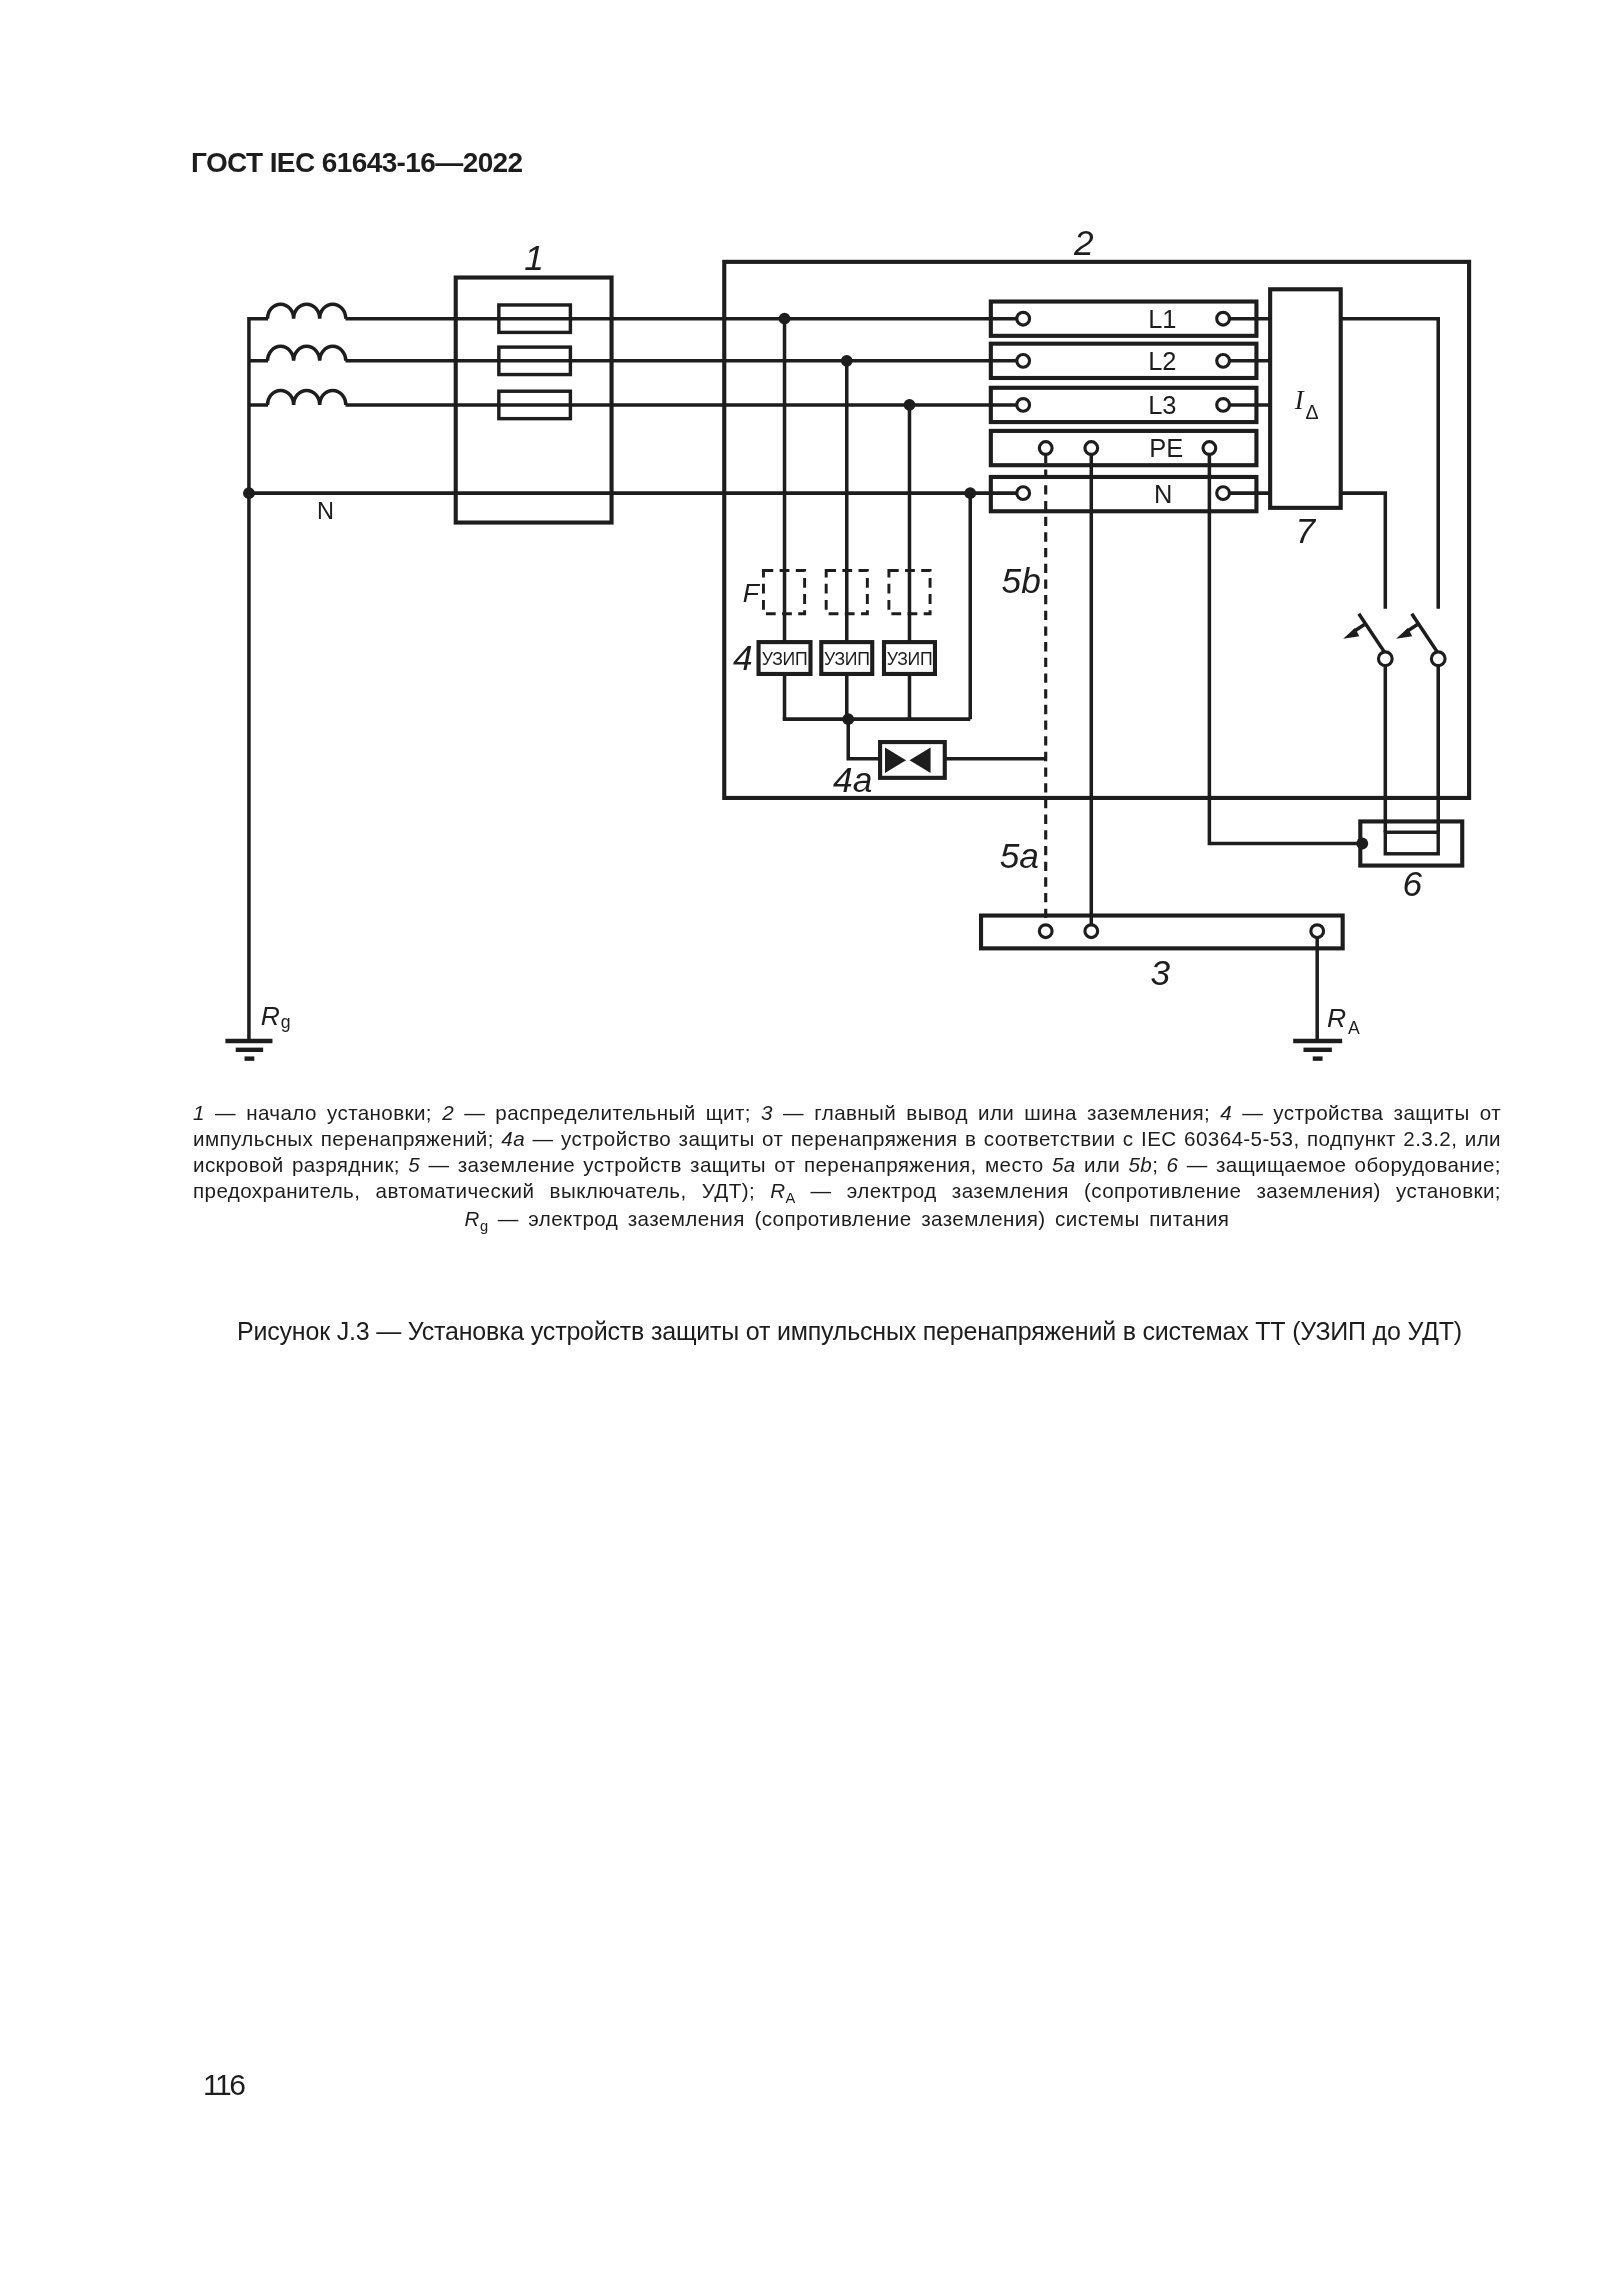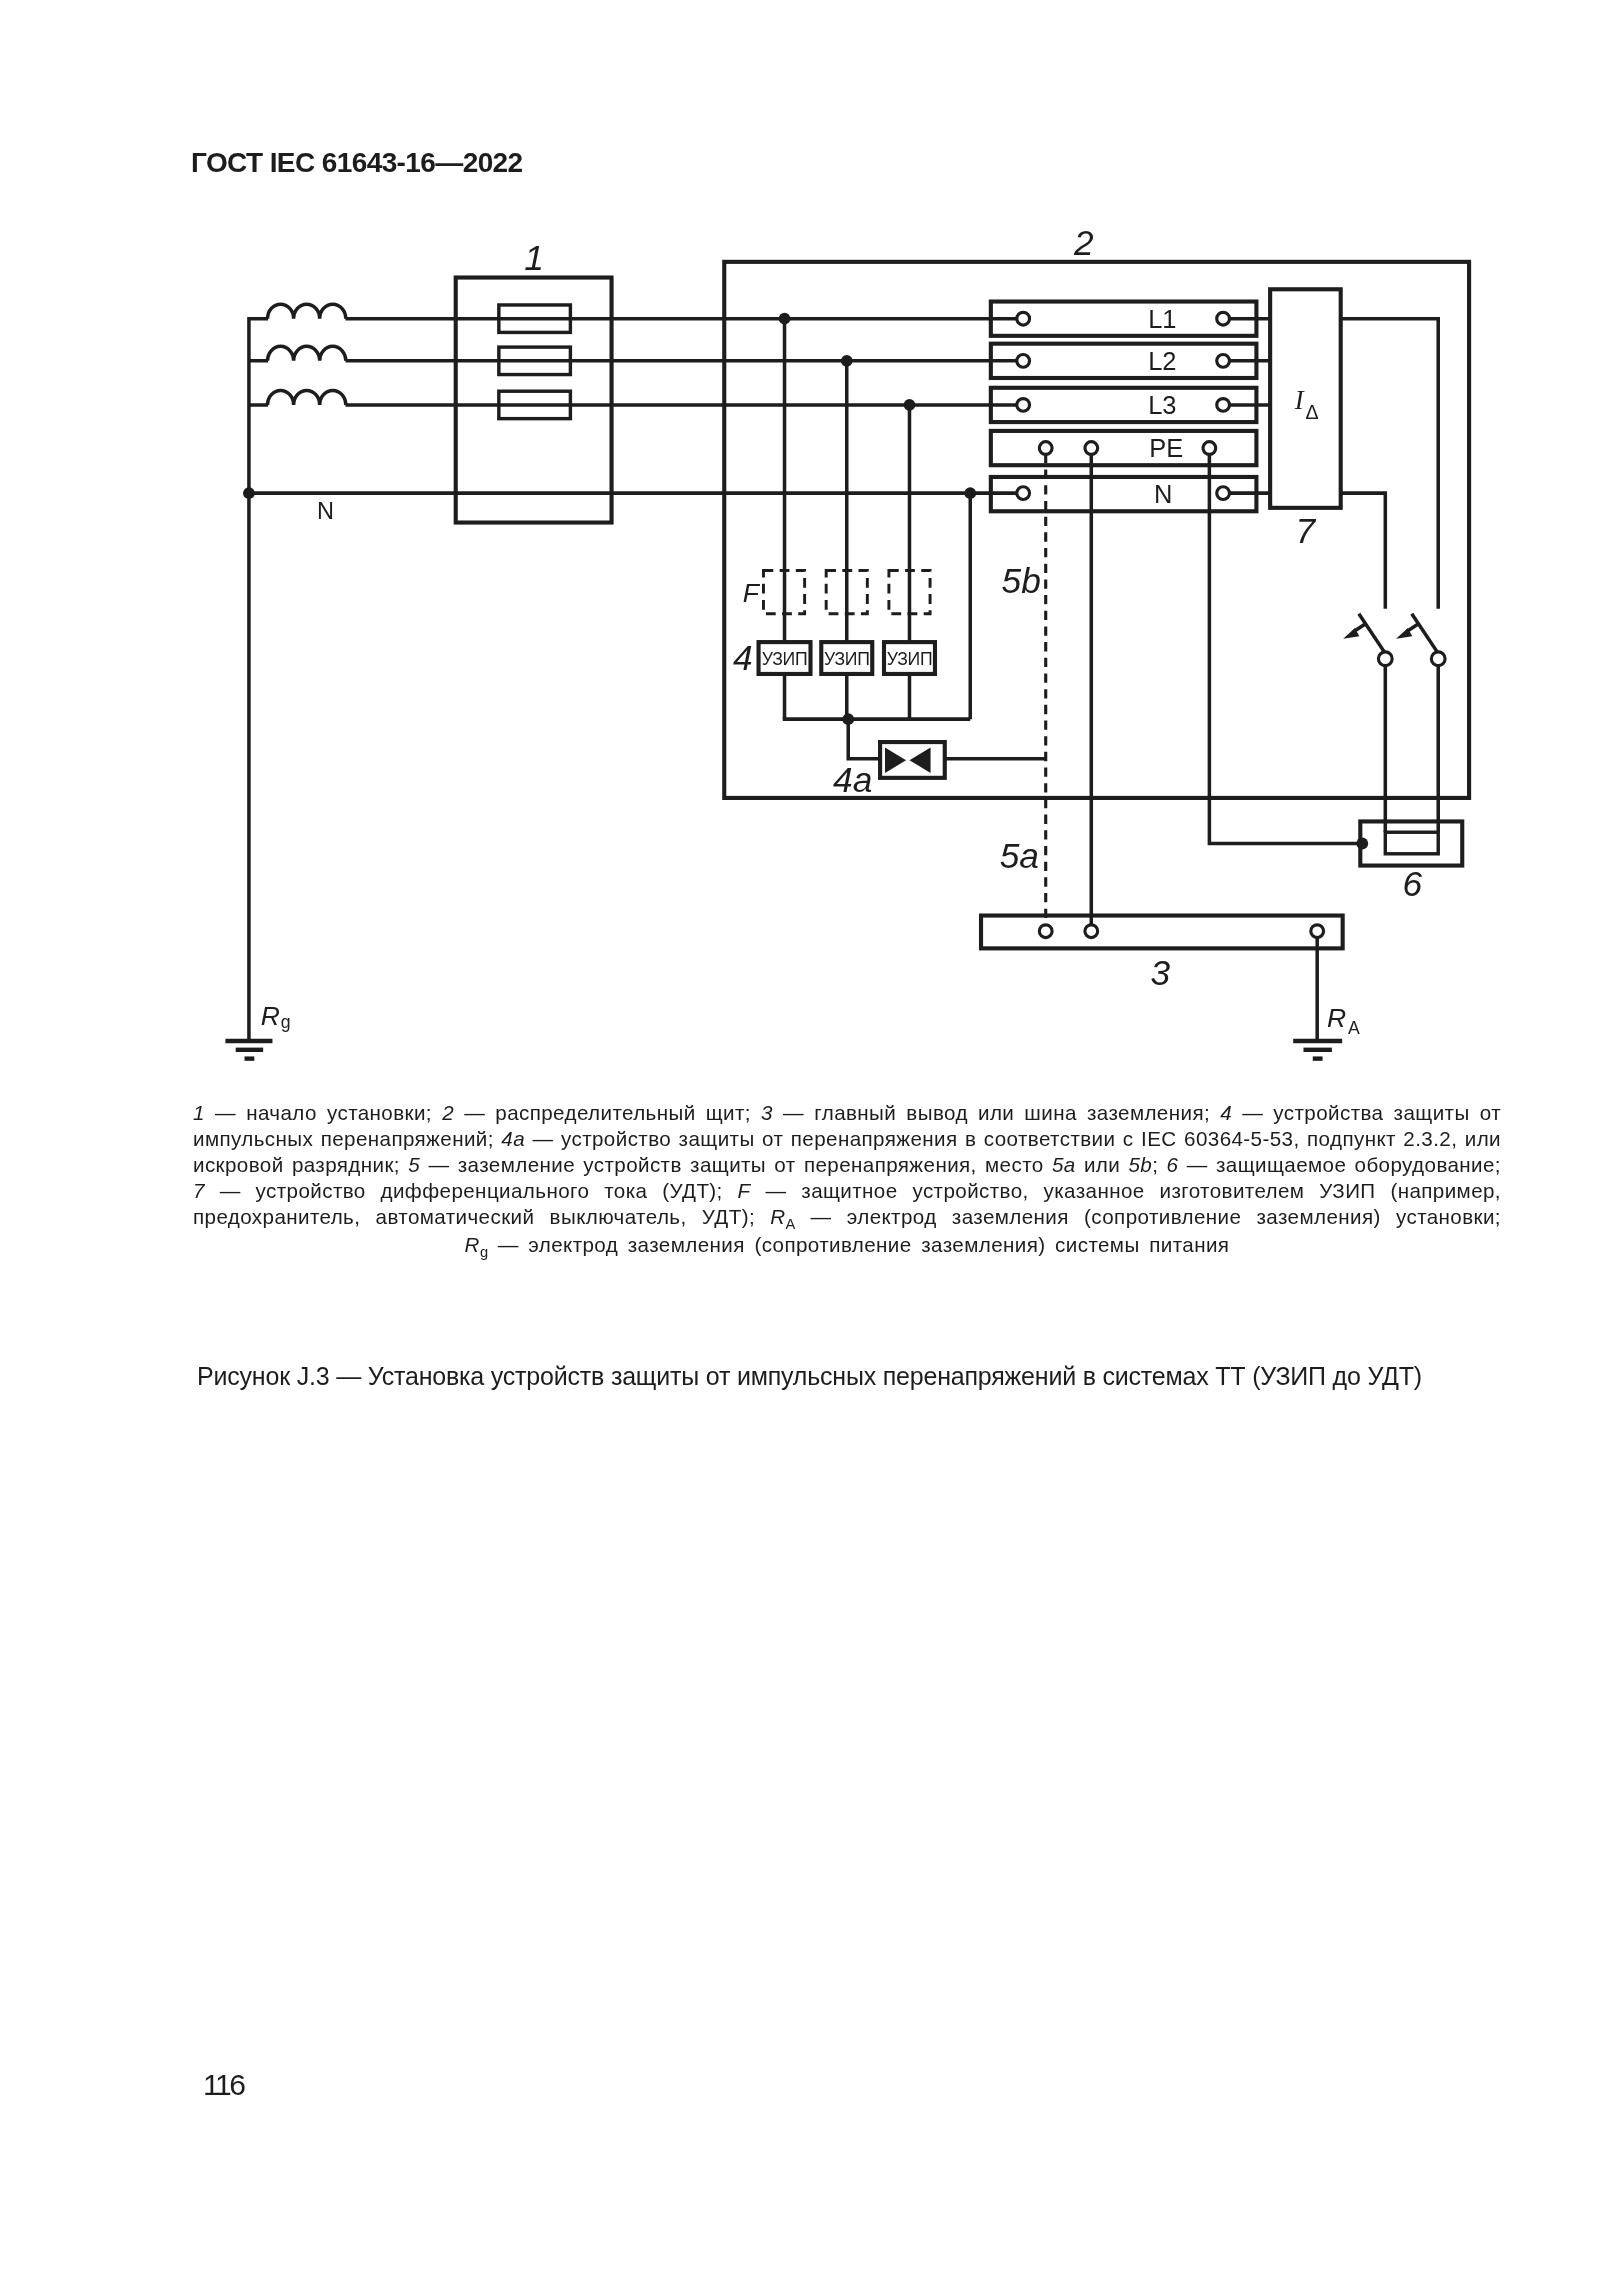--- a/index.html
+++ b/index.html
@@ -161,21 +161,20 @@
 <text x="1332" y="427" font-size="20px">Δ</text>
 <text x="286.5" y="1049" font-size="18px">g</text>
 <text x="1375.5" y="1054.5" font-size="18px">A</text>
 </g>
 </svg>
 
 <div class="abs cap" style="top:1100px;">
 <div><i>1</i> — начало установки; <i>2</i> — распределительный щит; <i>3</i> — главный вывод или шина заземления; <i>4</i> — устройства защиты от</div>
 <div>импульсных перенапряжений; <i>4а</i> — устройство защиты от перенапряжения в соответствии с IEC 60364-5-53, подпункт 2.3.2, или</div>
 <div>искровой разрядник; <i>5</i> — заземление устройств защиты от перенапряжения, место <i>5а</i> или <i>5b</i>; <i>6</i> — защищаемое оборудование;</div>
-<div><i>7</i> — устройство дифференциального тока (УДТ); <i>F</i> — защитное устройство, указанное изготовителем УЗИП (например,</div>
 <div>предохранитель, автоматический выключатель, УДТ); <i>R</i><sub class="s">A</sub> — электрод заземления (сопротивление заземления) установки;</div>
 <div style="text-align:left;text-align-last:center;word-spacing:3.5px;"><i>R</i><sub class="s">g</sub> — электрод заземления (сопротивление заземления) системы питания</div>
 </div>
 
-<div class="abs ttl" style="left:197px;width:1305px;top:1364px;font-size:25px;line-height:1;letter-spacing:-0.2px;">Рисунок J.3 — Установка устройств защиты от импульсных перенапряжений в системах ТТ (УЗИП до УДТ)</div>
+<div class="abs ttl" style="left:197px;width:1305px;top:1319px;font-size:25px;line-height:1;letter-spacing:-0.2px;text-align:center;">Рисунок J.3 — Установка устройств защиты от импульсных перенапряжений в системах ТТ (УЗИП до УДТ)</div>
 
 <div class="abs" style="left:191px;top:2070px;font-size:30px;line-height:1;letter-spacing:-2.4px;margin-left:12px;">116</div>
 
 
 </body></html>

